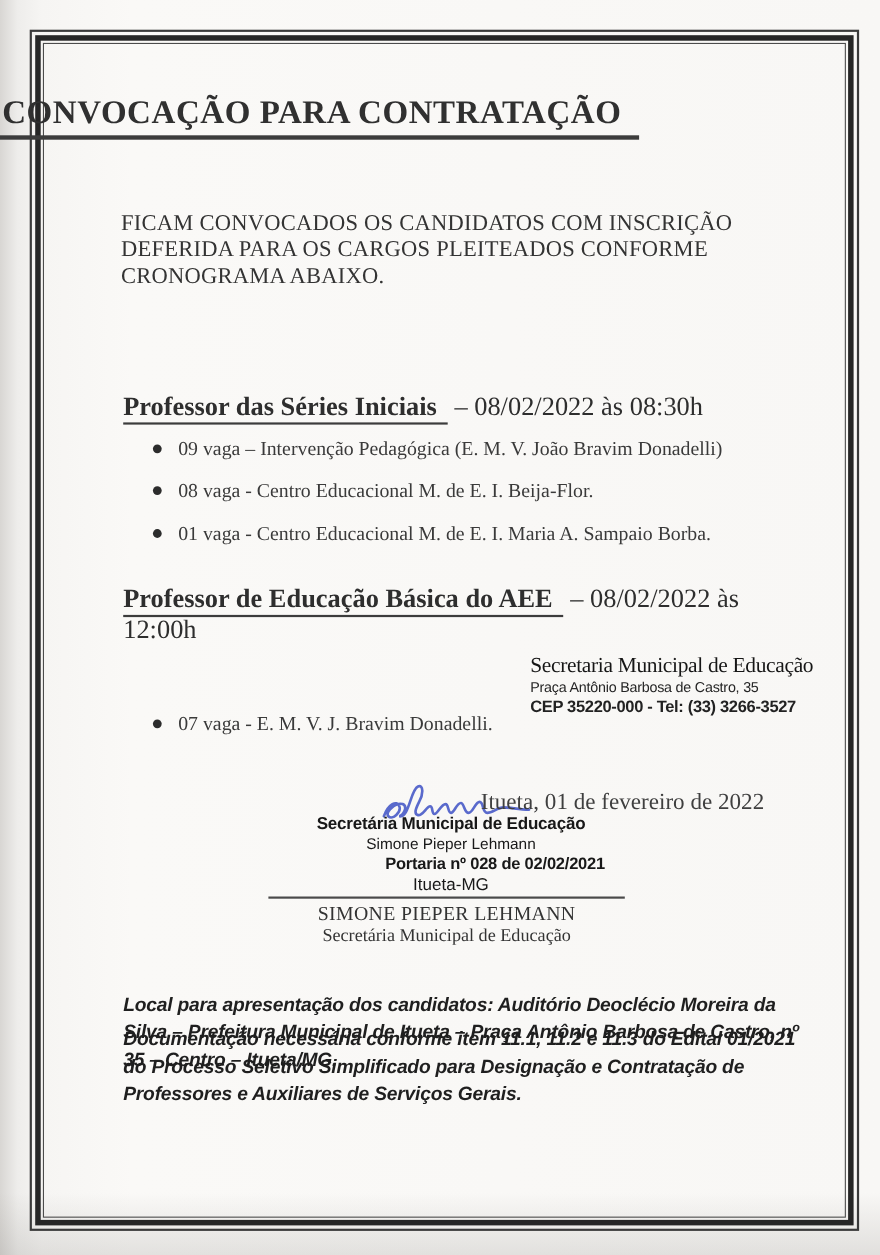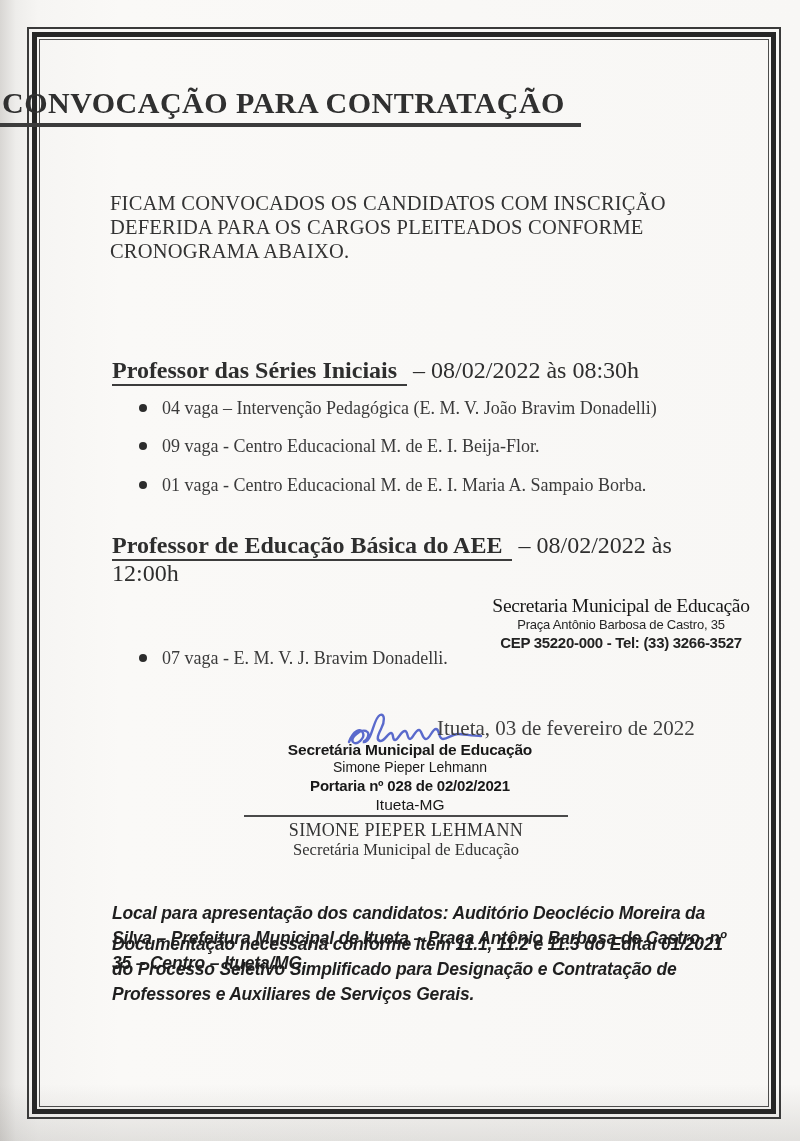--- a/index.html
+++ b/index.html
@@ -60,21 +60,21 @@
     font-size: 18px; line-height: 1.08; color: #3a3a3a;
   }
   .dot {
     flex: 0 0 auto;
     width: 8px; height: 8px; border-radius: 50%;
     background: #2c2c2c;
     margin: 5px 15px 0 0;
   }
   .stamp1 {
     top: 595px; left: 482px; width: 278px;
-    text-align: center; color: #161616;
+    text-align: left; color: #161616;
   }
   .stamp1-title { font-size: 19.5px; line-height: 1.15; letter-spacing: -0.3px; }
   .stamp1-l2, .stamp1-l3 {
     font-family: "Liberation Sans", sans-serif;
     font-size: 13px; line-height: 1.3; letter-spacing: -0.2px; color: #252525;
   }
   .stamp1-l4 {
     font-family: "Liberation Sans", sans-serif;
     font-size: 15px; font-weight: bold; line-height: 1.25;
     letter-spacing: -0.3px; color: #222;
@@ -82,21 +82,21 @@
   .signature-scribble { top: 706px; left: 344px; width: 142px; height: 48px; }
   .date-line { top: 716px; left: 437px; font-size: 21px; color: #3f3f3f; white-space: nowrap; }
   .stamp2 {
     top: 741px; left: 270px; width: 280px;
     text-align: center;
     font-family: "Liberation Sans", sans-serif;
     color: #181818;
   }
   .stamp2-l1 { font-size: 15.5px; font-weight: bold; line-height: 1.12; letter-spacing: -0.2px; }
   .stamp2-l2 { font-size: 14px; line-height: 1.2; margin-top: 1px; }
-  .stamp2-l3 { font-size: 15px; font-weight: bold; line-height: 1.2; margin-top: 1px; letter-spacing: -0.2px; }
+  .stamp2-l3 { font-size: 15px; font-weight: bold; line-height: 1.2; margin-top: 1px; letter-spacing: -0.2px; text-align: right; }
   .stamp2-l4 { font-size: 15.5px; line-height: 1.2; margin-top: 1px; }
   .sig-rule { top: 815px; left: 244px; width: 324px; border-top: 2px solid #4a4a4a; height: 0; }
   .sig-name { top: 820px; left: 246px; width: 320px; text-align: center; font-size: 18px; letter-spacing: 0.3px; color: #333; }
   .sig-role { top: 840px; left: 246px; width: 320px; text-align: center; font-size: 16.5px; color: #333; }
   .footer-para {
     left: 112px; width: 622px;
     font-family: "Liberation Sans", sans-serif;
     font-size: 17.5px; font-weight: bold; font-style: italic;
     line-height: 1.43; letter-spacing: -0.2px; color: #1f1f1f;
   }
@@ -121,25 +121,25 @@
   <p class="abs intro">FICAM CONVOCADOS OS CANDIDATOS COM INSCRIÇÃO DEFERIDA PARA OS CARGOS PLEITEADOS CONFORME CRONOGRAMA ABAIXO.</p>
 
   <div class="abs section-heading sec1">
     <span class="heading-strong">Professor das Séries Iniciais</span>
     <span class="heading-sched">– 08/02/2022 às 08:30h</span>
   </div>
 
   <ul class="abs vaga-list list1">
     <li>
       <span class="dot"></span>
-      <span>04 vaga – Intervenção Pedagógica (E. M. V. João Bravim Donadelli)</span>
+      <span>09 vaga – Intervenção Pedagógica (E. M. V. João Bravim Donadelli)</span>
     </li>
     <li>
       <span class="dot"></span>
-      <span>09 vaga - Centro Educacional M. de E. I. Beija-Flor.</span>
+      <span>08 vaga - Centro Educacional M. de E. I. Beija-Flor.</span>
     </li>
     <li>
       <span class="dot"></span>
       <span>01 vaga - Centro Educacional M. de E. I. Maria A. Sampaio Borba.</span>
     </li>
   </ul>
 
   <div class="abs section-heading sec2">
     <span class="heading-strong">Professor de Educação Básica do AEE</span>
     <span class="heading-sched">– 08/02/2022 às</span>
@@ -157,21 +157,21 @@
     <li>
       <span class="dot"></span>
       <span>07 vaga - E. M. V. J. Bravim Donadelli.</span>
     </li>
   </ul>
 
   <svg class="abs signature-scribble" viewBox="0 0 142 48" fill="none" xmlns="http://www.w3.org/2000/svg">
     <path stroke-width="2.4" stroke-linecap="round" fill="none" opacity="0.88" d="M5 36 c4 -11 12 -15 14 -9 c2 5 -6 13 -10 9 c-3 -4 7 -13 13 -11 c5 2 1 10 -3 11 c9 2 10 -24 17 -27 c5 -2 5 7 1 14 c-3 6 -5 11 -1 12 c4 1 8 -8 11 -8 c3 0 1 7 4 7 c3 0 6 -9 10 -9 c3 0 2 8 5 8 c3 0 5 -9 9 -9 c3 0 3 9 7 9 c4 0 6 -10 10 -10 c4 0 2 10 7 10 c5 0 9 -5 15 -5 c6 0 14 2 23 2" stroke="#4355c6"></path>
   </svg>
 
-  <div class="abs date-line">Itueta, 03 de fevereiro de 2022</div>
+  <div class="abs date-line">Itueta, 01 de fevereiro de 2022</div>
 
   <div class="abs stamp2">
     <div class="stamp2-l1">Secretária Municipal de Educação</div>
     <div class="stamp2-l2">Simone Pieper Lehmann</div>
     <div class="stamp2-l3">Portaria nº 028 de 02/02/2021</div>
     <div class="stamp2-l4">Itueta-MG</div>
   </div>
 
   <div class="abs sig-rule"></div>
   <div class="abs sig-name">SIMONE PIEPER LEHMANN</div>

